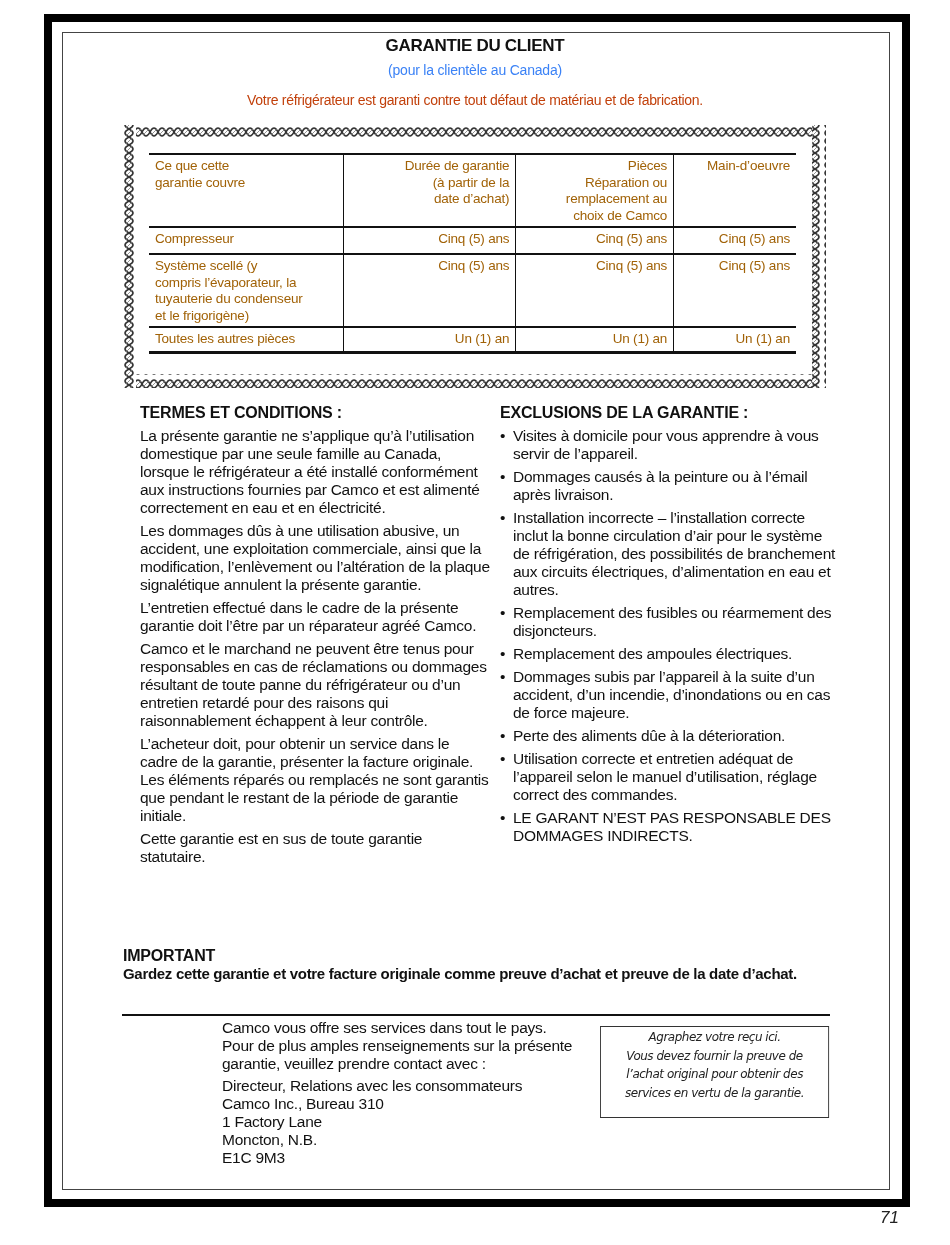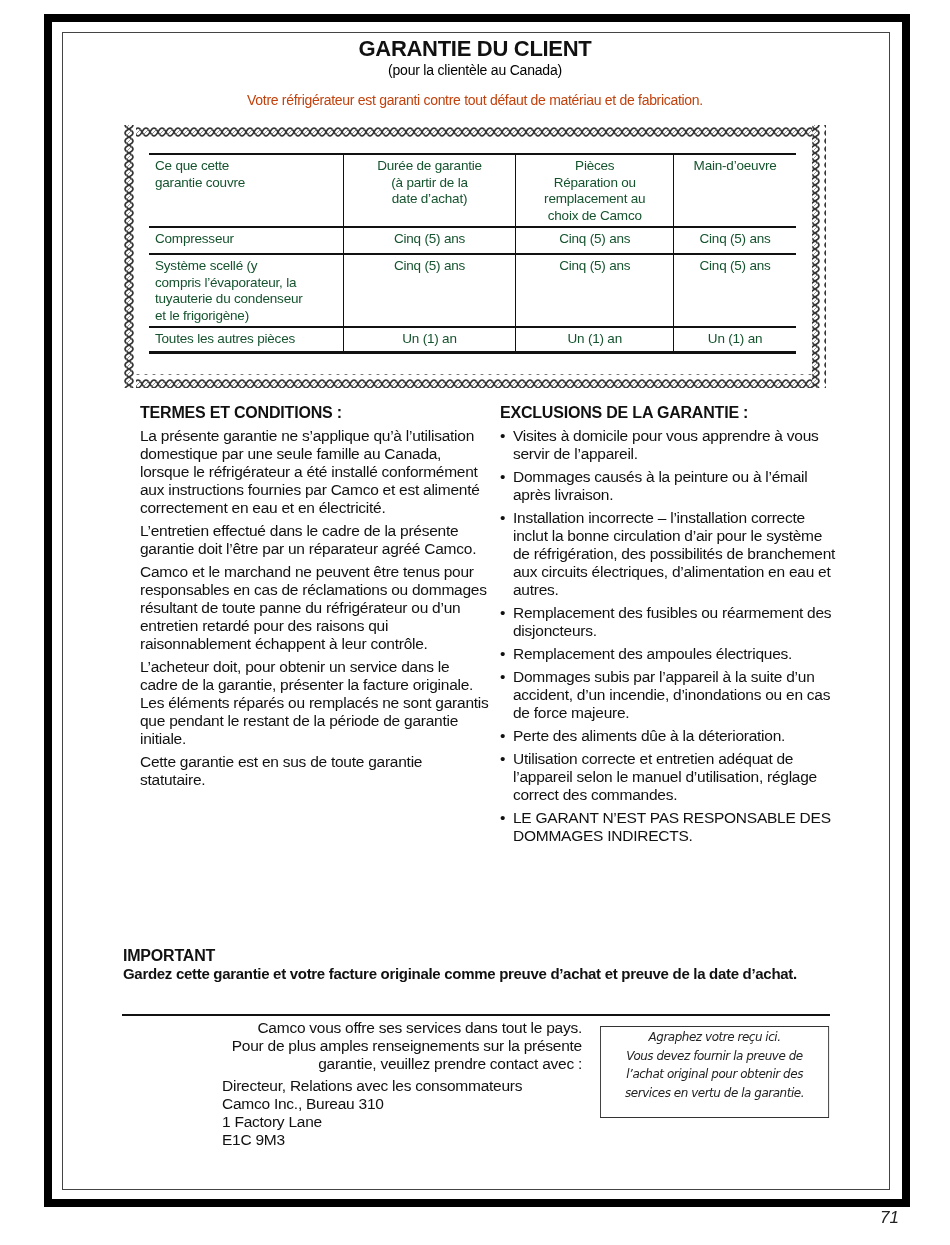--- a/index.html
+++ b/index.html
@@ -3,36 +3,36 @@
 <meta charset="utf-8">
 <style>
   html, body { margin: 0; padding: 0; background: #ffffff; }
   body { width: 950px; height: 1245px; position: relative; overflow: hidden;
          font-family: "Liberation Sans", sans-serif; color: #111; }
   .outer-frame { position: absolute; left: 44px; top: 14px; width: 866px; height: 1193px;
                  box-sizing: border-box; border: 8px solid #000; }
   .inner-frame { position: absolute; left: 62px; top: 32px; width: 828px; height: 1158px;
                  box-sizing: border-box; border: 1.5px solid #444; }
   .title { position: absolute; left: 0; width: 950px; top: 36px; text-align: center;
-           font-weight: bold; font-size: 22px; letter-spacing: -0.3px; }
+           font-weight: bold; font-size: 17px; letter-spacing: -0.3px; }
   .subtitle { position: absolute; left: 0; width: 950px; top: 62px; text-align: center;
-              font-size: 14px; color: #000000; letter-spacing: -0.2px; }
+              font-size: 14px; color: #3b82f6; letter-spacing: -0.2px; }
   .intro { position: absolute; left: 0; width: 950px; top: 92px; text-align: center;
            font-size: 14px; color: #c2410c; letter-spacing: -0.3px; }
 
   
   .braid { position: absolute; left: 122px; top: 125px; width: 704px; height: 263px; }
   .braid-svg { position: absolute; left: 0; top: 0; }
 
   .wtable { position: absolute; left: 149px; top: 153px; width: 647px; border-collapse: collapse;
             font-size: 13.5px; letter-spacing: -0.2px; }
-  .wtable td { vertical-align: top; padding: 3px 6px 2px 6px; line-height: 16.5px; color: #14532d; }
+  .wtable td { vertical-align: top; padding: 3px 6px 2px 6px; line-height: 16.5px; color: #a16207; }
   .wtable tr { border-top: 2px solid #111; }
   .wtable tr.last { border-bottom: 3px solid #111; }
-  .wtable td + td { border-left: 1.5px solid #111; text-align: center; }
+  .wtable td + td { border-left: 1.5px solid #111; text-align: right; }
   .wtable td.c0 { width: 182px; }
   .wtable td.c1 { width: 160px; }
   .wtable td.c2 { width: 145px; }
   .wtable td.c3 { width: 110px; }
   .wtable tr.head td { height: 66px; }
   .wtable tr.row-1 td { height: 20px; }
   .wtable tr.row-2 td { height: 66px; }
   .wtable tr.row-3 td { height: 18px; }
 
   .col { position: absolute; font-size: 15.5px; line-height: 18px; letter-spacing: -0.25px; color: #111; }
@@ -43,21 +43,21 @@
   .bullet { position: relative; padding-left: 13px; margin: 0 0 5px 0; }
   .bullet::before { content: "•"; position: absolute; left: 0; top: 0; }
 
   .important { position: absolute; left: 123px; top: 946px; width: 720px; }
   .important .imp-title { font-weight: bold; font-size: 16px; letter-spacing: -0.2px; line-height: 19px; }
   .important .imp-text { font-weight: bold; font-size: 15px; line-height: 18px; letter-spacing: -0.3px; }
   .rule { position: absolute; left: 122px; top: 1014px; width: 708px; height: 2px; background: #111; }
 
   .contact { position: absolute; left: 222px; top: 1019px; width: 360px; font-size: 15.5px;
              line-height: 18px; letter-spacing: -0.25px; color: #111; }
-  .contact .c-para { margin: 0 0 4px 0; text-align: right; }
+  .contact .c-para { margin: 0 0 4px 0; }
   .receipt { position: absolute; left: 600px; top: 1026px; width: 229px; height: 92px;
              box-sizing: border-box; border: 1.5px solid #333; text-align: center;
              font-family: "DejaVu Sans", sans-serif; font-style: italic; font-size: 13px;
              line-height: 18.5px; padding-top: 1px; letter-spacing: -0.5px; color: #222;
              transform: scaleX(0.92); transform-origin: left top; width: 249px; }
   .page-number { position: absolute; left: 880px; top: 1208px; font-size: 17px; font-style: italic; color: #222; }
 </style>
 </head>
 <body>
 
@@ -125,20 +125,21 @@
     <td class="c1">Un (1) an</td>
     <td class="c2">Un (1) an</td>
     <td class="c3">Un (1) an</td>
   </tr>
 </tbody>
   </table>
 
 <div class="col col-left">
   <div class="heading">TERMES ET CONDITIONS :</div>
   <p class="para">La présente garantie ne s’applique qu’à l’utilisation domestique par une seule famille au Canada, lorsque le réfrigérateur a été installé conformément aux instructions fournies par Camco et est alimenté correctement en eau et en électricité.</p>
+  <p class="para">Les dommages dûs à une utilisation abusive, un accident, une exploitation commerciale, ainsi que la modification, l’enlèvement ou l’altération de la plaque signalétique annulent la présente garantie.</p>
   <p class="para">L’entretien effectué dans le cadre de la présente garantie doit l’être par un réparateur agréé Camco.</p>
   <p class="para">Camco et le marchand ne peuvent être tenus pour responsables en cas de réclamations ou dommages résultant de toute panne du réfrigérateur ou d’un entretien retardé pour des raisons qui raisonnablement échappent à leur contrôle.</p>
   <p class="para">L’acheteur doit, pour obtenir un service dans le cadre de la garantie, présenter la facture originale. Les éléments réparés ou remplacés ne sont garantis que pendant le restant de la période de garantie initiale.</p>
   <p class="para">Cette garantie est en sus de toute garantie statutaire.</p>
 </div>
 
 <div class="col col-right">
   <div class="heading">EXCLUSIONS DE LA GARANTIE :</div>
   <p class="bullet">Visites à domicile pour vous apprendre à vous servir de l’appareil.</p>
   <p class="bullet">Dommages causés à la peinture ou à l’émail après livraison.</p>
@@ -155,20 +156,21 @@
   <div class="imp-title">IMPORTANT</div>
   <div class="imp-text">Gardez cette garantie et votre facture originale comme preuve d’achat et preuve de la date d’achat.</div>
 </div>
 <div class="rule"></div>
 
 <div class="contact">
   <p class="c-para">Camco vous offre ses services dans tout le pays. Pour de plus amples renseignements sur la présente garantie, veuillez prendre contact avec :</p>
   <div>Directeur, Relations avec les consommateurs</div>
   <div>Camco Inc., Bureau 310</div>
   <div>1 Factory Lane</div>
+  <div>Moncton, N.B.</div>
   <div>E1C 9M3</div>
 </div>
 
 <div class="receipt">
   <div>Agraphez votre reçu ici.</div>
   <div>Vous devez fournir la preuve de</div>
   <div>l’achat original pour obtenir des</div>
   <div>services en vertu de la garantie.</div>
 </div>
 

